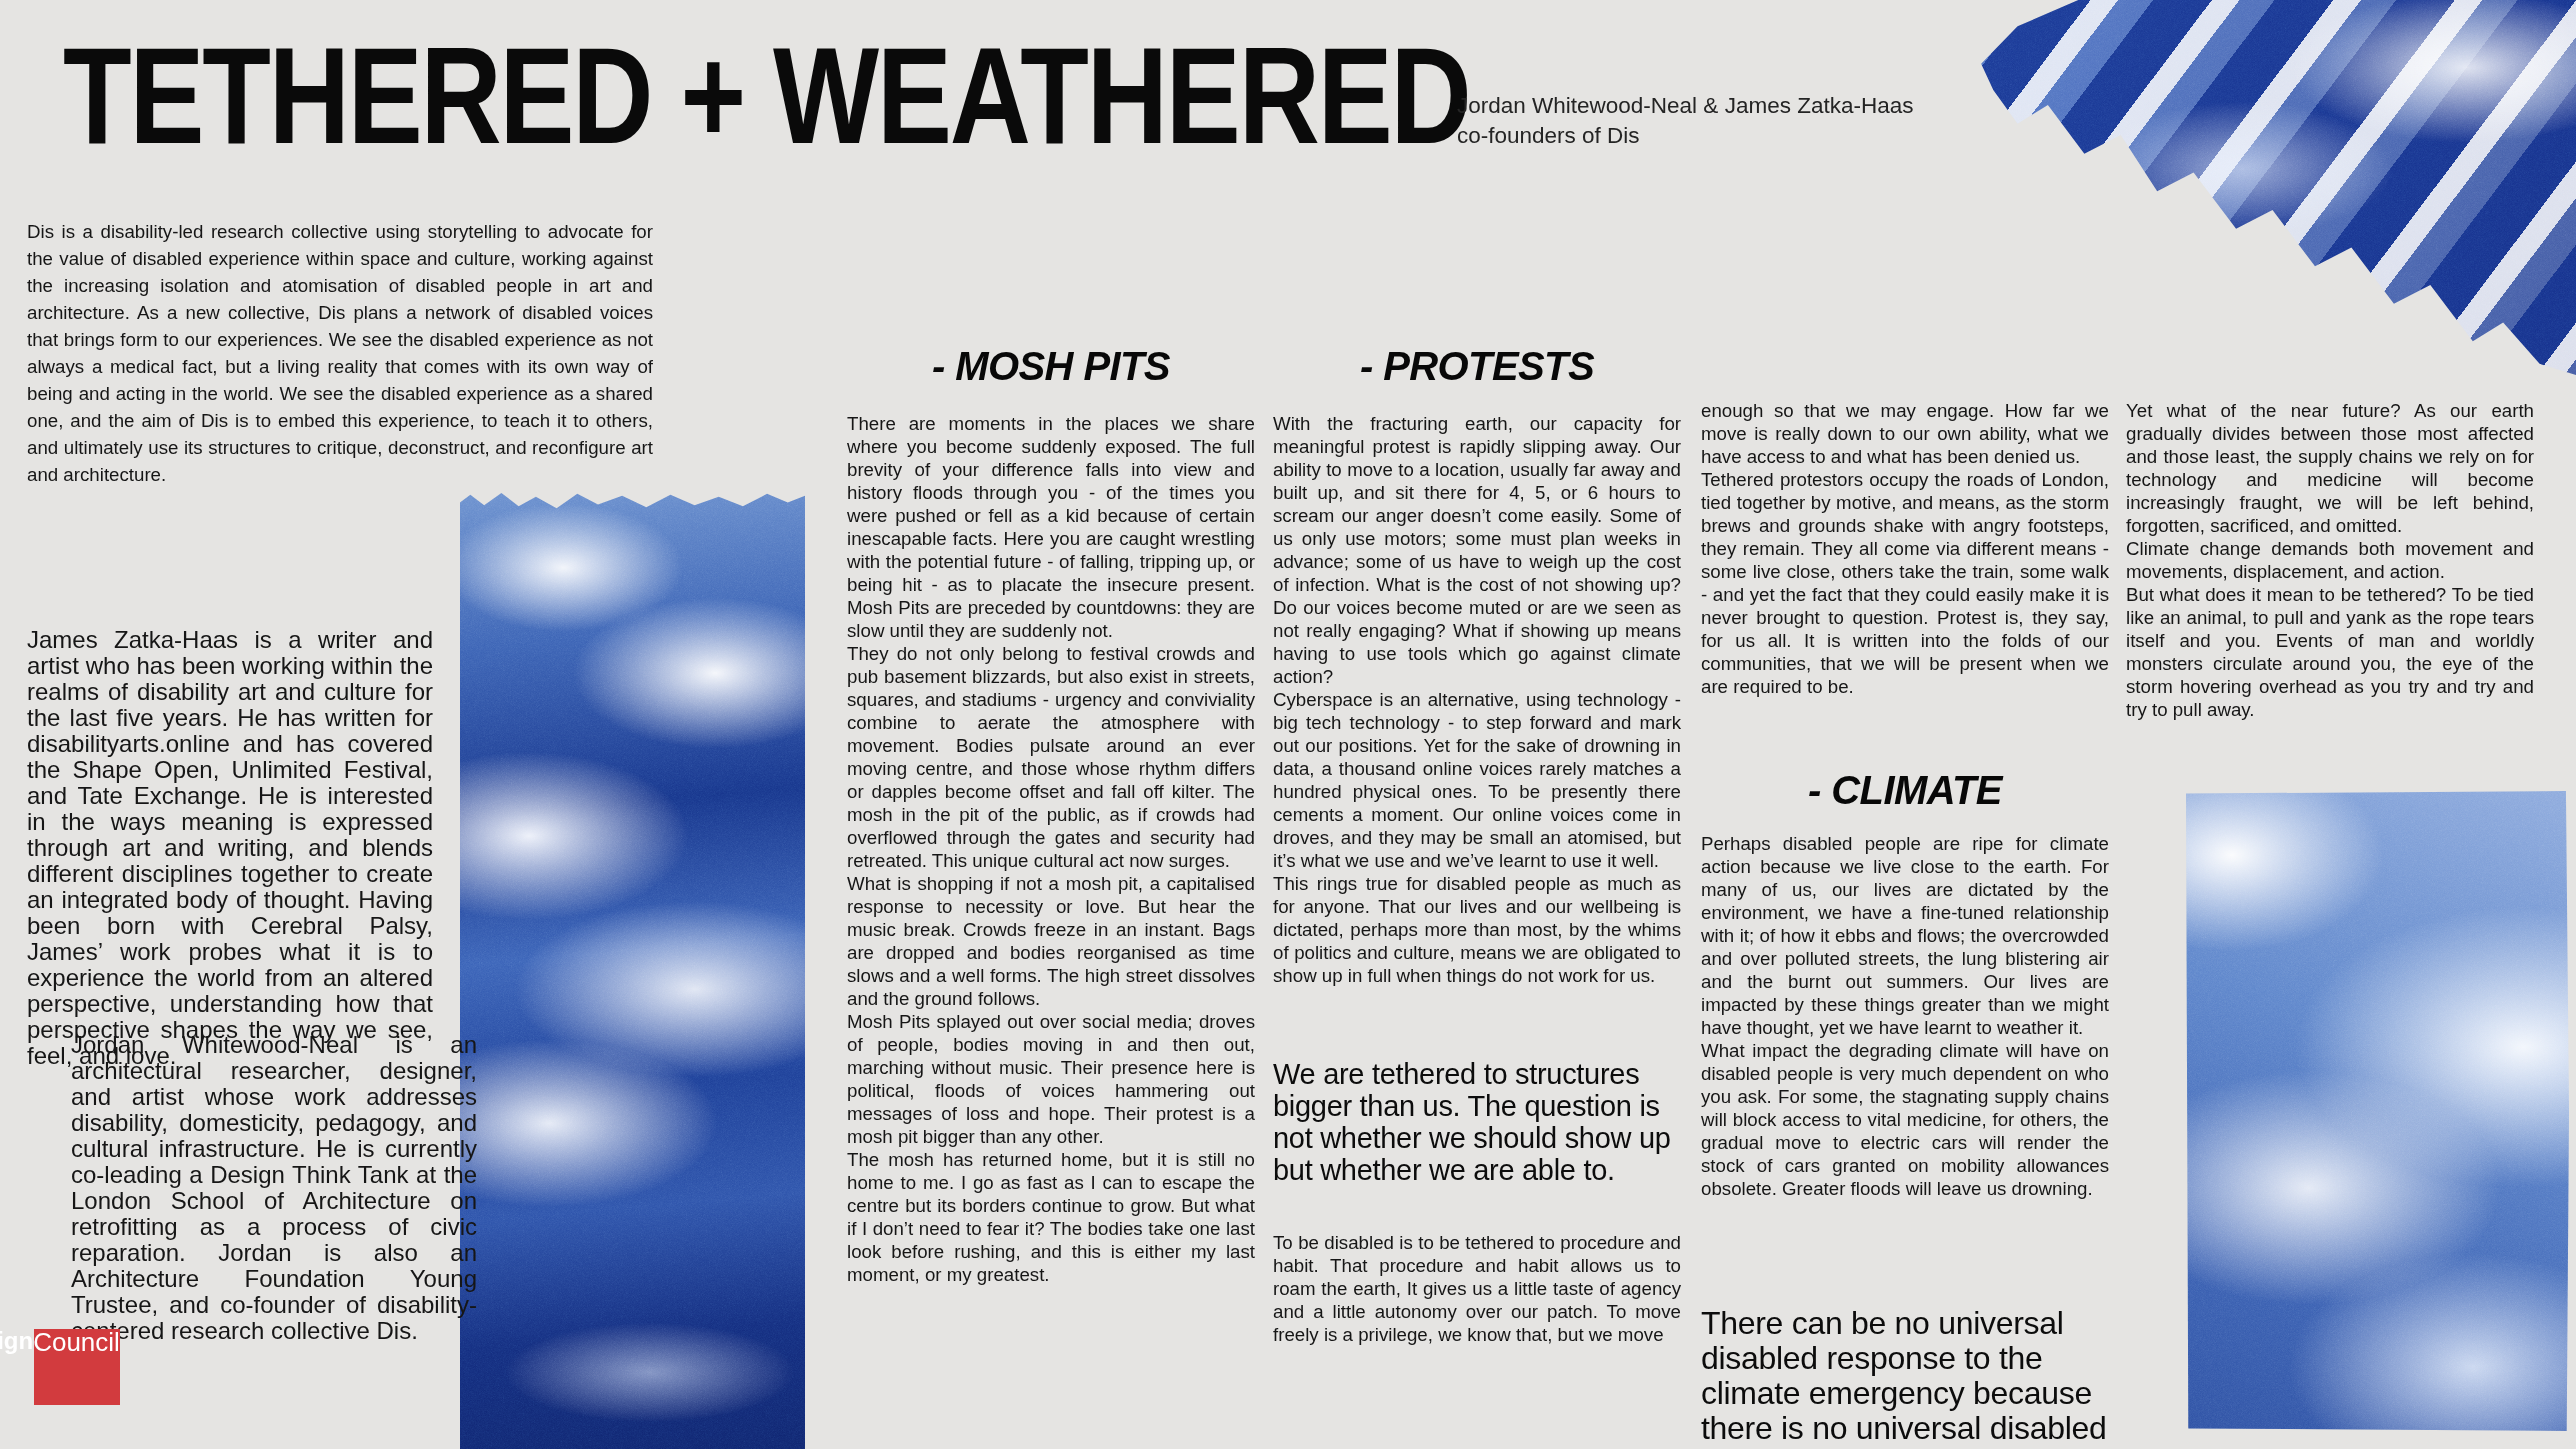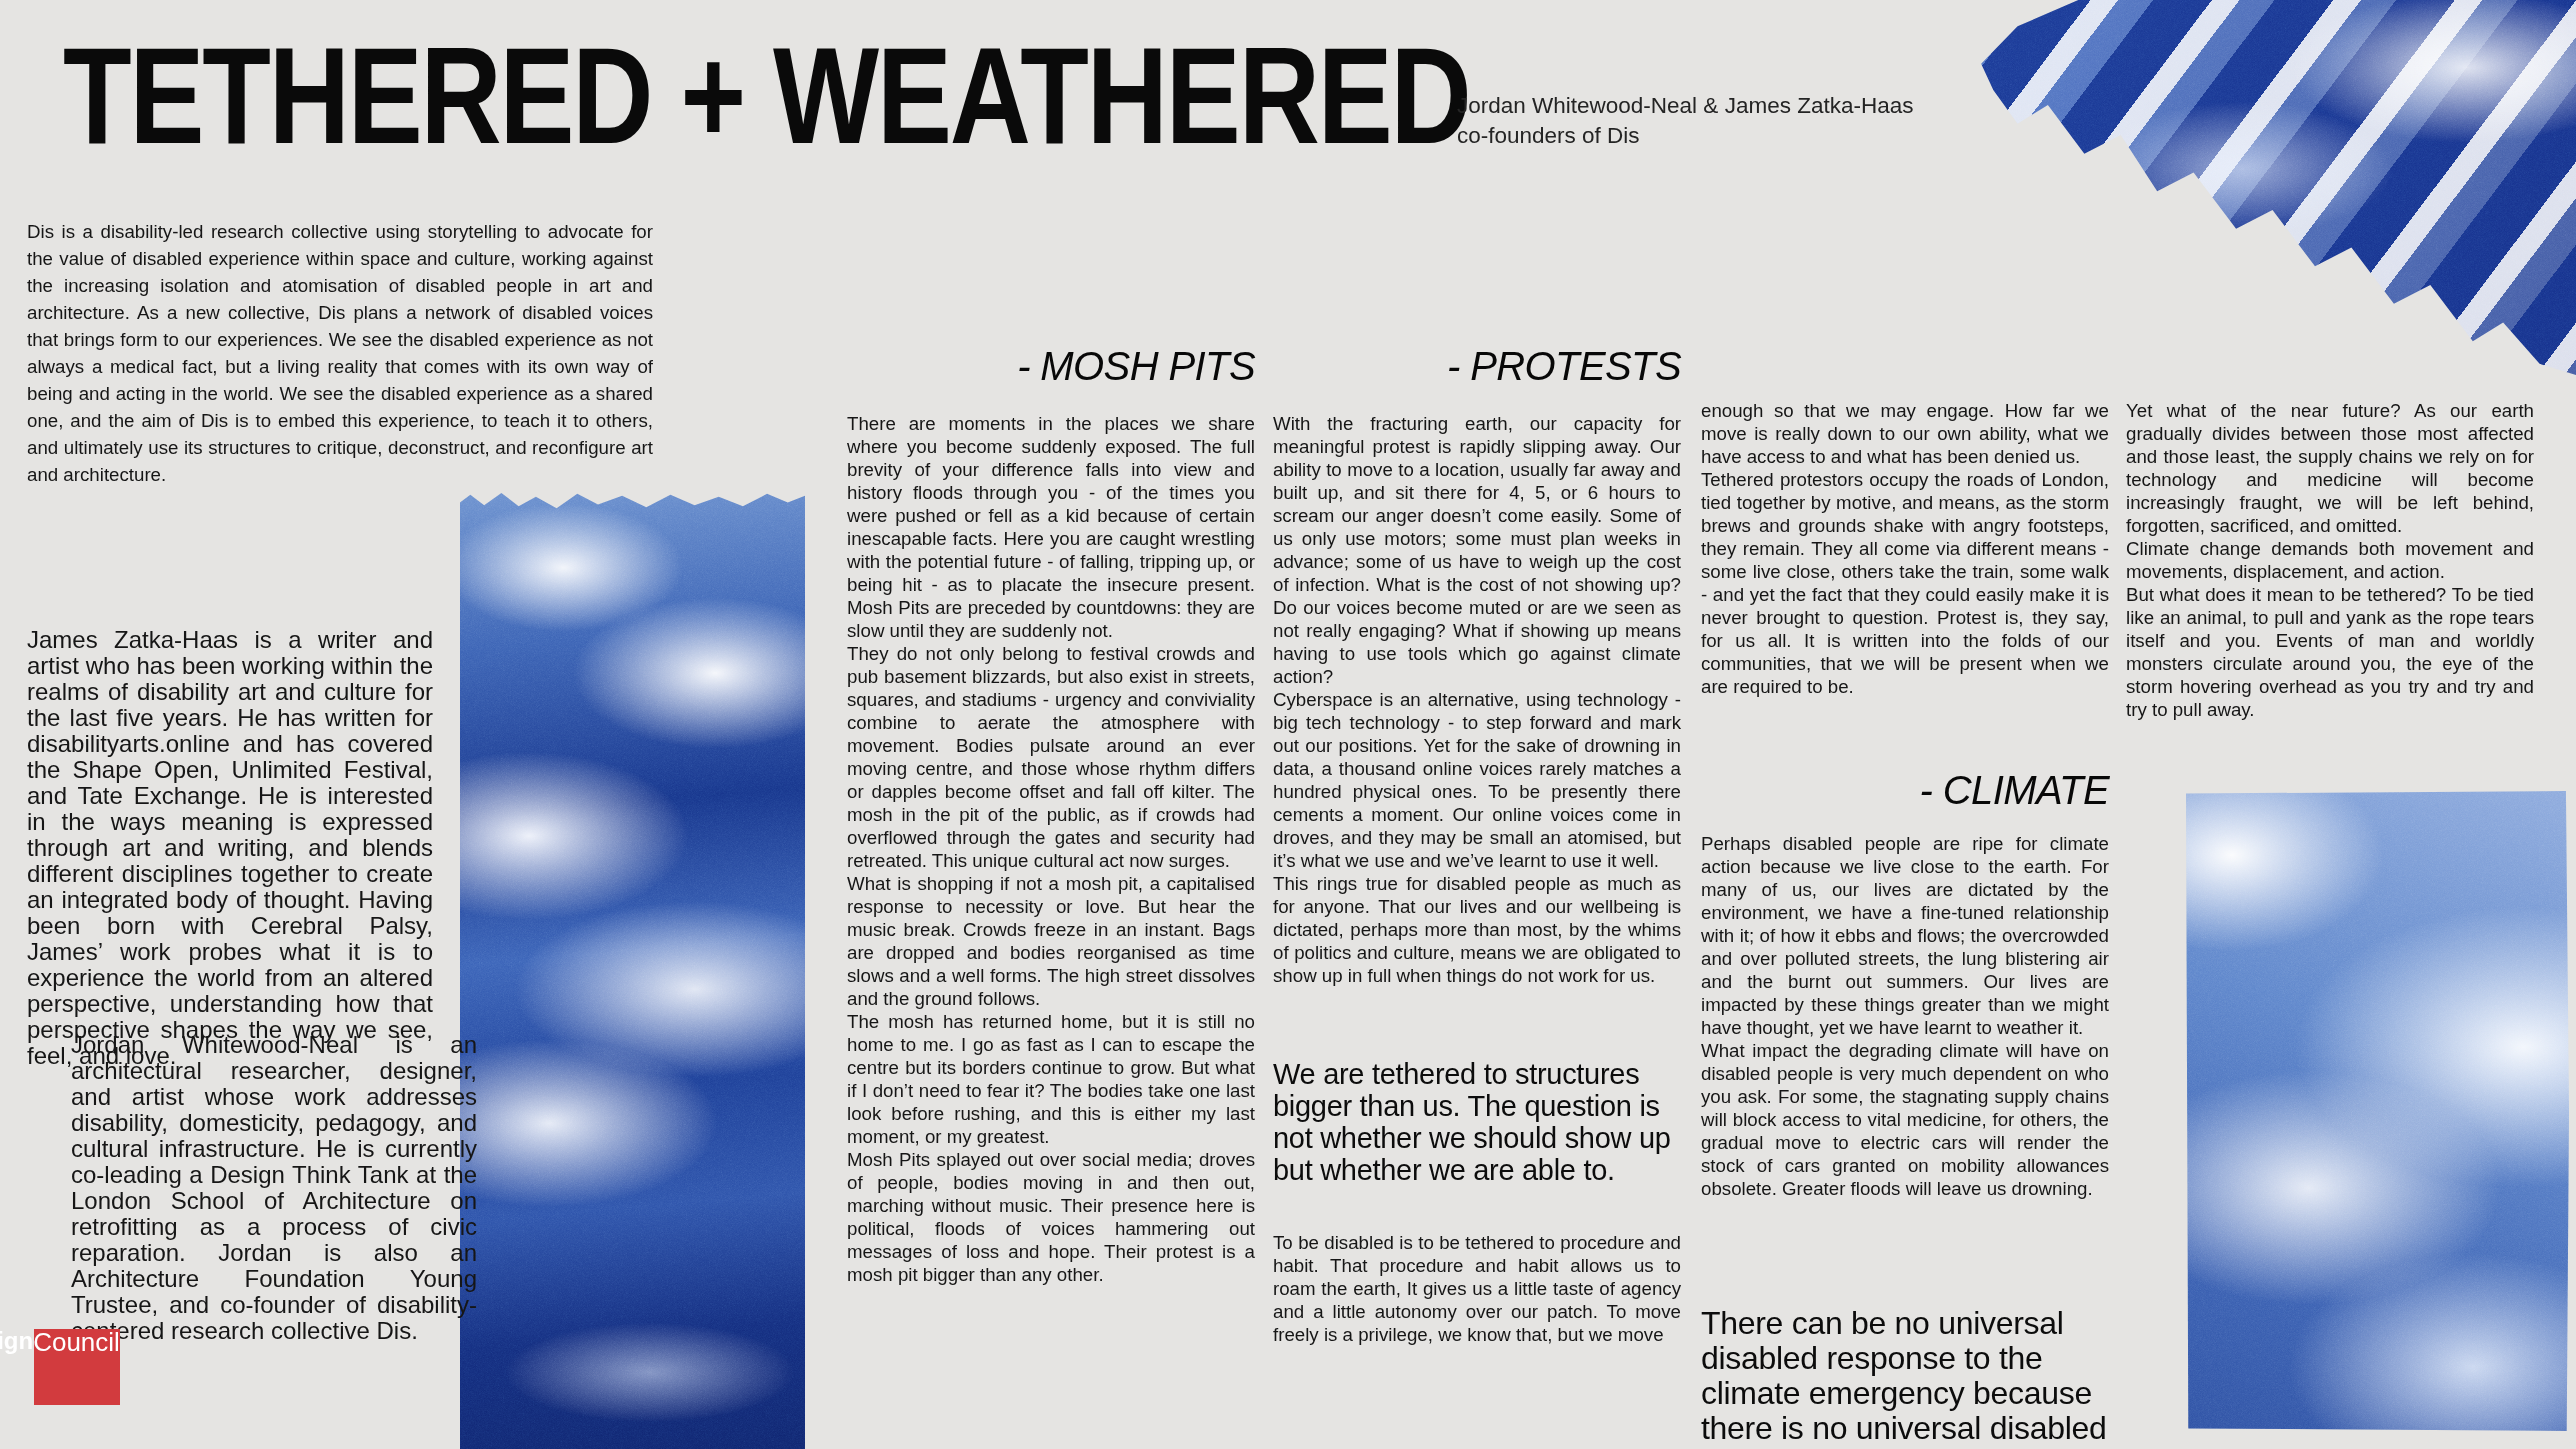--- a/index.html
+++ b/index.html
@@ -26,22 +26,22 @@
   .bio{left:27px;width:406px;font-size:24px;line-height:26px;text-align:justify;}
   .bio-james{top:627px;}
   .bio-jordan{top:1032px;margin-left:44px;}
   .col{width:408px;font-size:18.7px;line-height:23px;text-align:justify;}
   .col p{margin:0;}
   .col-mosh{left:847px;top:346px;}
   .col-protests{left:1273px;top:346px;}
   .col-climate{left:1701px;top:399px;}
   .col-outro{left:2126px;top:399px;}
   .section-heading{
-    font-size:40px;font-style:italic;font-weight:400;line-height:40px;
-    letter-spacing:-0.6px;color:#080808;margin:0 0 26px 0;text-align:right;
+    font-size:40px;font-style:italic;font-weight:700;line-height:40px;
+    letter-spacing:-0.6px;color:#080808;margin:0 0 26px 0;text-align:center;
   }
   .heading-climate{margin-top:72px;margin-bottom:22px;}
   .pullquote{
     font-size:29px;line-height:32px;text-align:left;color:#0c0c0c;
     margin:71px 0 45px 0;letter-spacing:-0.3px;
   }
   .pullquote-2{
     font-size:32px;line-height:35px;margin:106px 0 0 0;
   }
   
@@ -135,22 +135,22 @@
 
 <div class="colblock bio bio-james">James Zatka-Haas is a writer and artist who has been working within the realms of disability art and culture for the last five years. He has written for disabilityarts.online and has covered the Shape Open, Unlimited Festival, and Tate Exchange. He is interested in the ways meaning is expressed through art and writing, and blends different disciplines together to create an integrated body of thought. Having been born with Cerebral Palsy, James’ work probes what it is to experience the world from an altered perspective, understanding how that perspective shapes the way we see, feel, and love.</div>
 
 <div class="colblock bio bio-jordan">Jordan Whitewood-Neal is an architectural researcher, designer, and artist whose work addresses disability, domesticity, pedagogy, and cultural infrastructure. He is currently co-leading a Design Think Tank at the London School of Architecture on retrofitting as a process of civic reparation. Jordan is also an Architecture Foundation Young Trustee, and co-founder of disability-centered research collective Dis.</div>
 
 <div class="colblock col col-mosh">
   <h2 class="section-heading">- MOSH PITS</h2>
   <p>There are moments in the places we share where you become suddenly exposed. The full brevity of your difference falls into view and history floods through you - of the times you were pushed or fell as a kid because of certain inescapable facts. Here you are caught wrestling with the potential future - of falling, tripping up, or being hit - as to placate the insecure present. Mosh Pits are preceded by countdowns: they are slow until they are suddenly not.</p>
   <p>They do not only belong to festival crowds and pub basement blizzards, but also exist in streets, squares, and stadiums - urgency and conviviality combine to aerate the atmosphere with movement. Bodies pulsate around an ever moving centre, and those whose rhythm differs or dapples become offset and fall off kilter. The mosh in the pit of the public, as if crowds had overflowed through the gates and security had retreated. This unique cultural act now surges.</p>
   <p>What is shopping if not a mosh pit, a capitalised response to necessity or love. But hear the music break. Crowds freeze in an instant. Bags are dropped and bodies reorganised as time slows and a well forms. The high street dissolves and the ground follows.</p>
+  <p>Mosh Pits splayed out over social media; droves of people, bodies moving in and then out, marching without music. Their presence here is political, floods of voices hammering out messages of loss and hope. Their protest is a mosh pit bigger than any other.</p>
   <p>The mosh has returned home, but it is still no home to me. I go as fast as I can to escape the centre but its borders continue to grow. But what if I don’t need to fear it? The bodies take one last look before rushing, and this is either my last moment, or my greatest.</p>
-  <p>Mosh Pits splayed out over social media; droves of people, bodies moving in and then out, marching without music. Their presence here is political, floods of voices hammering out messages of loss and hope. Their protest is a mosh pit bigger than any other.</p>
 </div>
 
 <div class="colblock col col-protests">
   <h2 class="section-heading">- PROTESTS</h2>
   <p>With the fracturing earth, our capacity for meaningful protest is rapidly slipping away. Our ability to move to a location, usually far away and built up, and sit there for 4, 5, or 6 hours to scream our anger doesn’t come easily. Some of us only use motors; some must plan weeks in advance; some of us have to weigh up the cost of infection. What is the cost of not showing up? Do our voices become muted or are we seen as not really engaging? What if showing up means having to use tools which go against climate action?</p>
   <p>Cyberspace is an alternative, using technology - big tech technology - to step forward and mark out our positions. Yet for the sake of drowning in data, a thousand online voices rarely matches a hundred physical ones. To be presently there cements a moment. Our online voices come in droves, and they may be small an atomised, but it’s what we use and we’ve learnt to use it well.</p>
   <p>This rings true for disabled people as much as for anyone. That our lives and our wellbeing is dictated, perhaps more than most, by the whims of politics and culture, means we are obligated to show up in full when things do not work for us.</p>
   <div class="pullquote">We are tethered to structures bigger than us. The question is not whether we should show up but whether we are able to.</div>
   <p>To be disabled is to be tethered to procedure and habit. That procedure and habit allows us to roam the earth, It gives us a little taste of agency and a little autonomy over our patch. To move freely is a privilege, we know that, but we move</p>
 </div>

